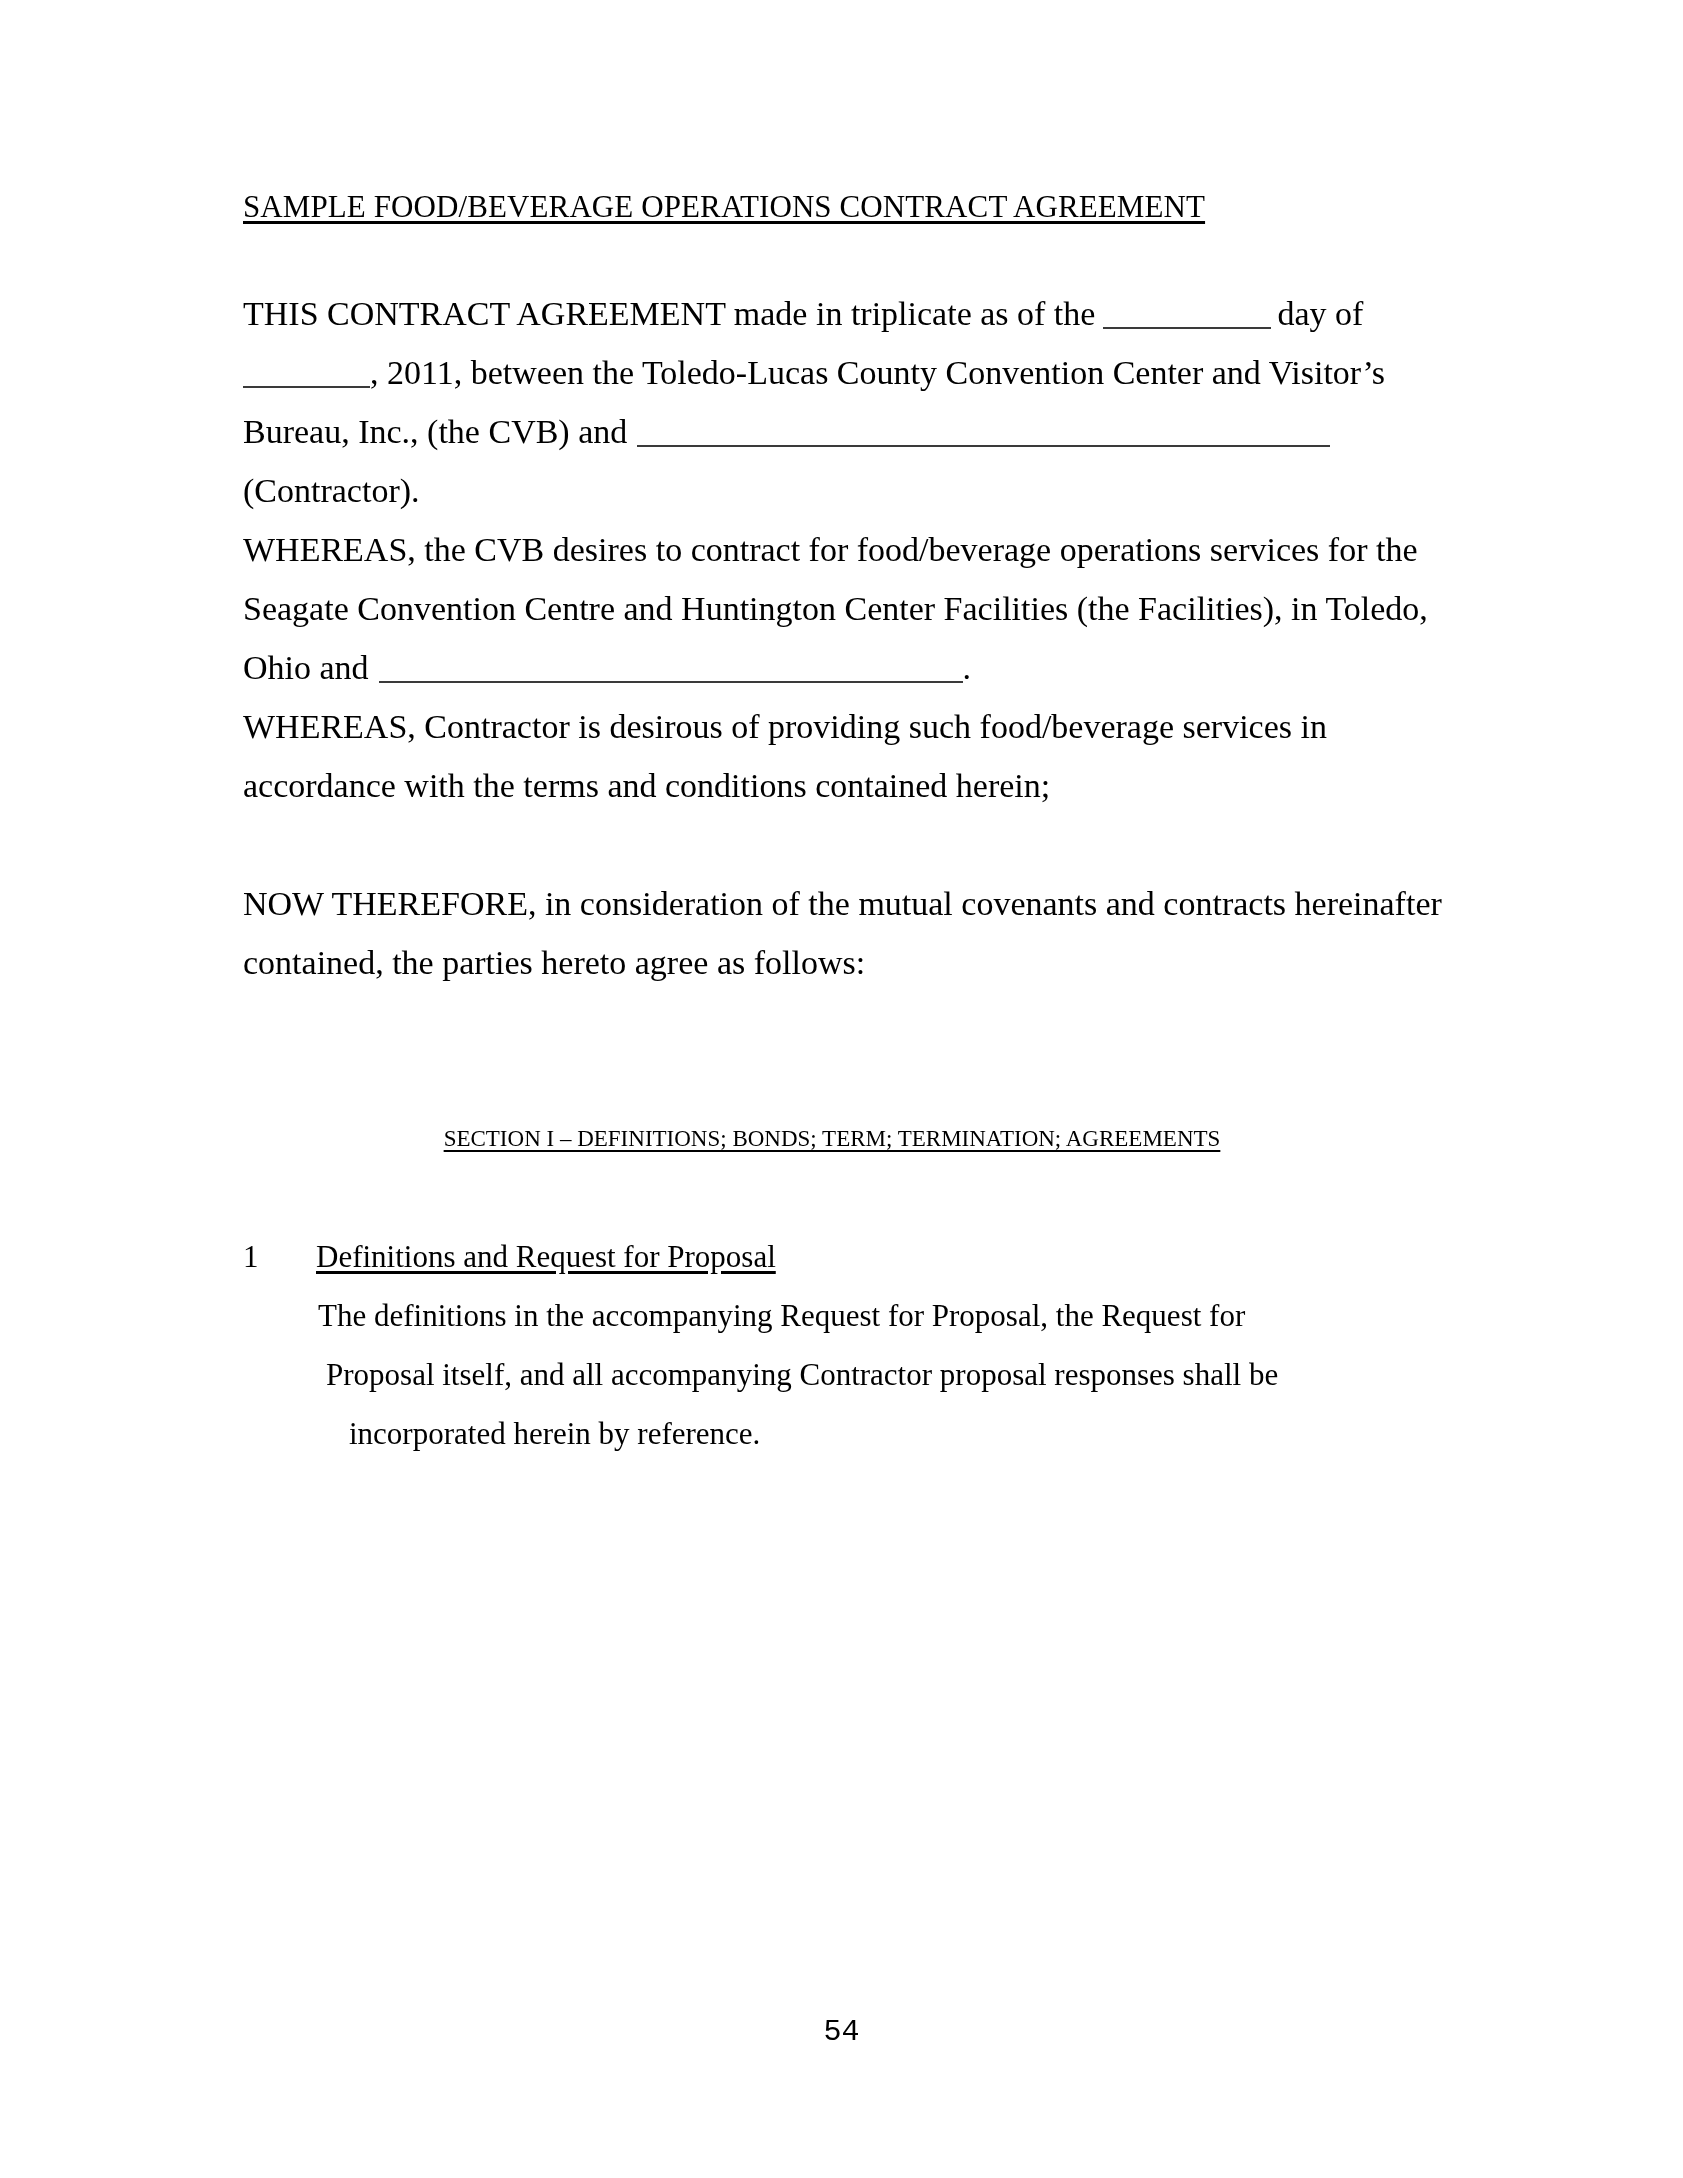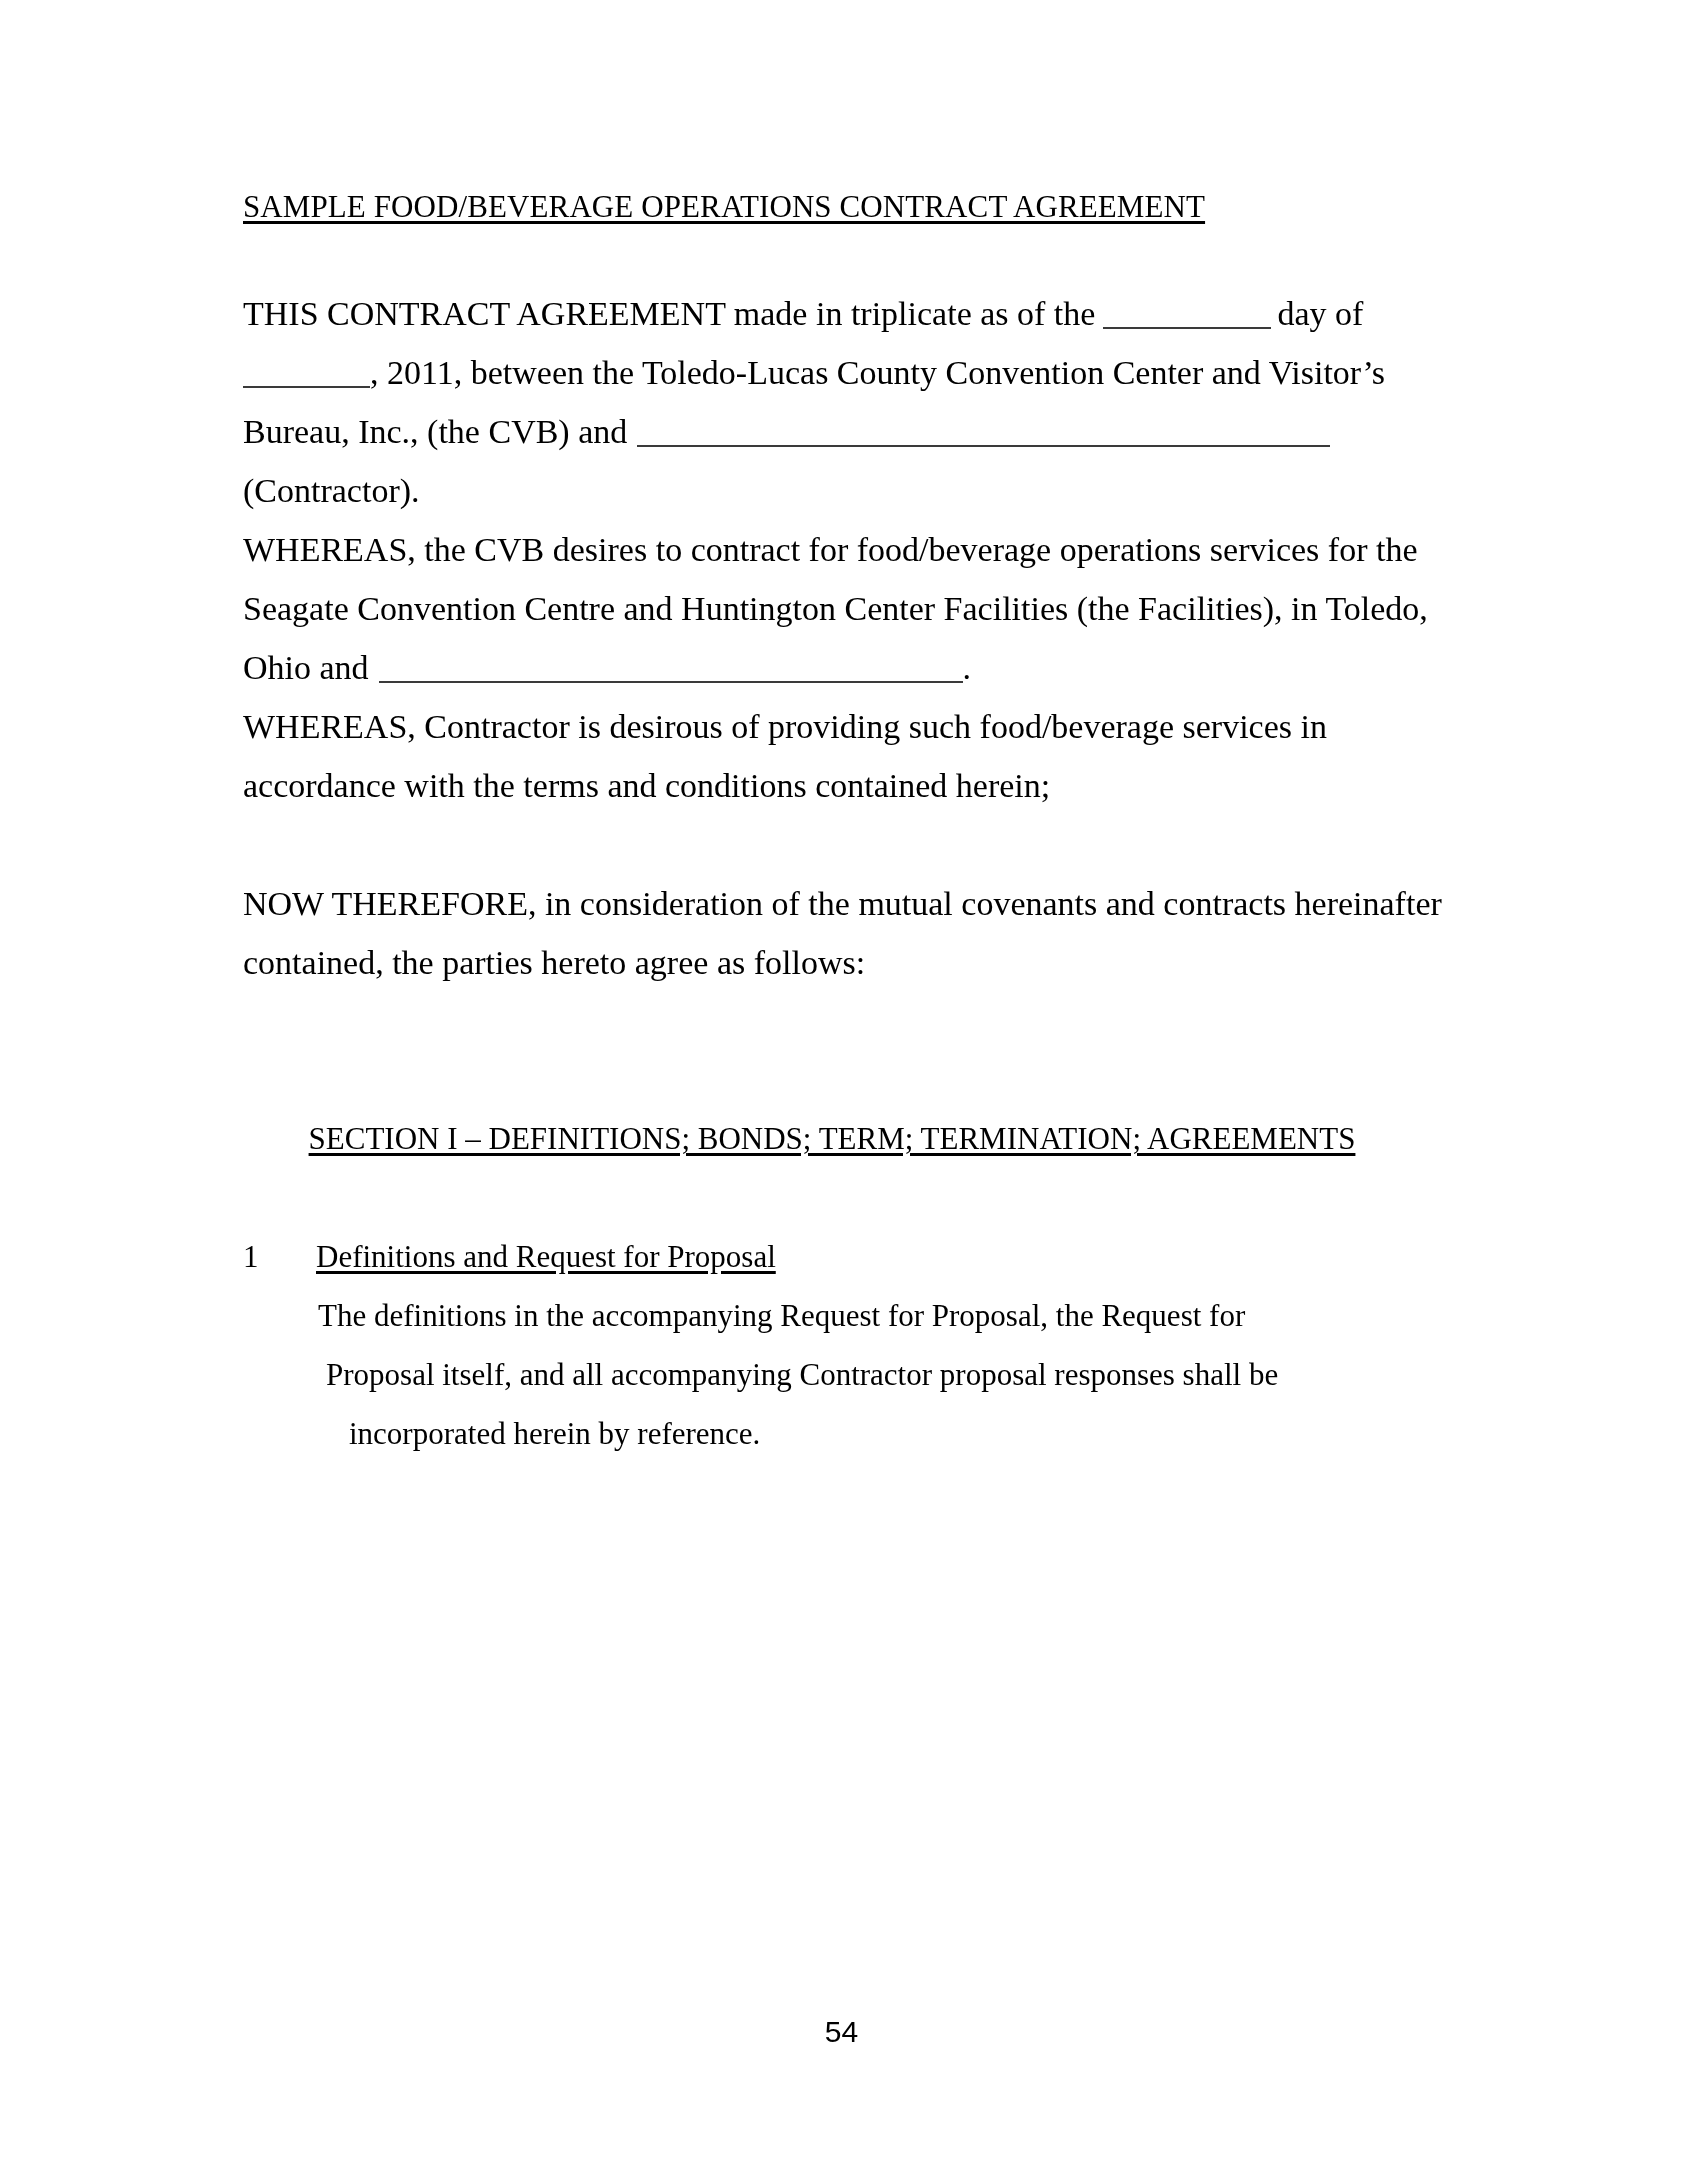--- a/index.html
+++ b/index.html
@@ -61,21 +61,21 @@
   }
   .blank-day   { width: 168px; margin: 0 6px 0 8px; }
   .blank-month { width: 127px; margin: 0 0 0 0; }
   .blank-party { width: 693px; margin-left: 10px; }
   .blank-loc   { width: 584px; margin-left: 10px; }
 
   
   .section-heading {
     margin-top: 117px;
     text-align: center;
-    font-size: 31px;
+    font-size: 23px;
     line-height: 59px;
     white-space: nowrap;
   }
   .section-heading .u {
     text-decoration: underline;
     text-underline-offset: 4px;
   }
 
   
   .numbered-item {
@@ -102,21 +102,21 @@
   .sub-line-3 { margin-left: 106px; white-space: nowrap; }
 
   
   .page-number {
     position: absolute;
     left: 0;
     right: 0;
     top: 2015px;
     text-align: center;
     font-size: 30px;
-    font-family: Liberation Sans, sans-serif;
+    font-family: Liberation Mono, monospace;
   }
 </style>
 </head>
 <body>
 
 <div class="page">
 
   <div class="content">
 
     <div class="doc-title">

